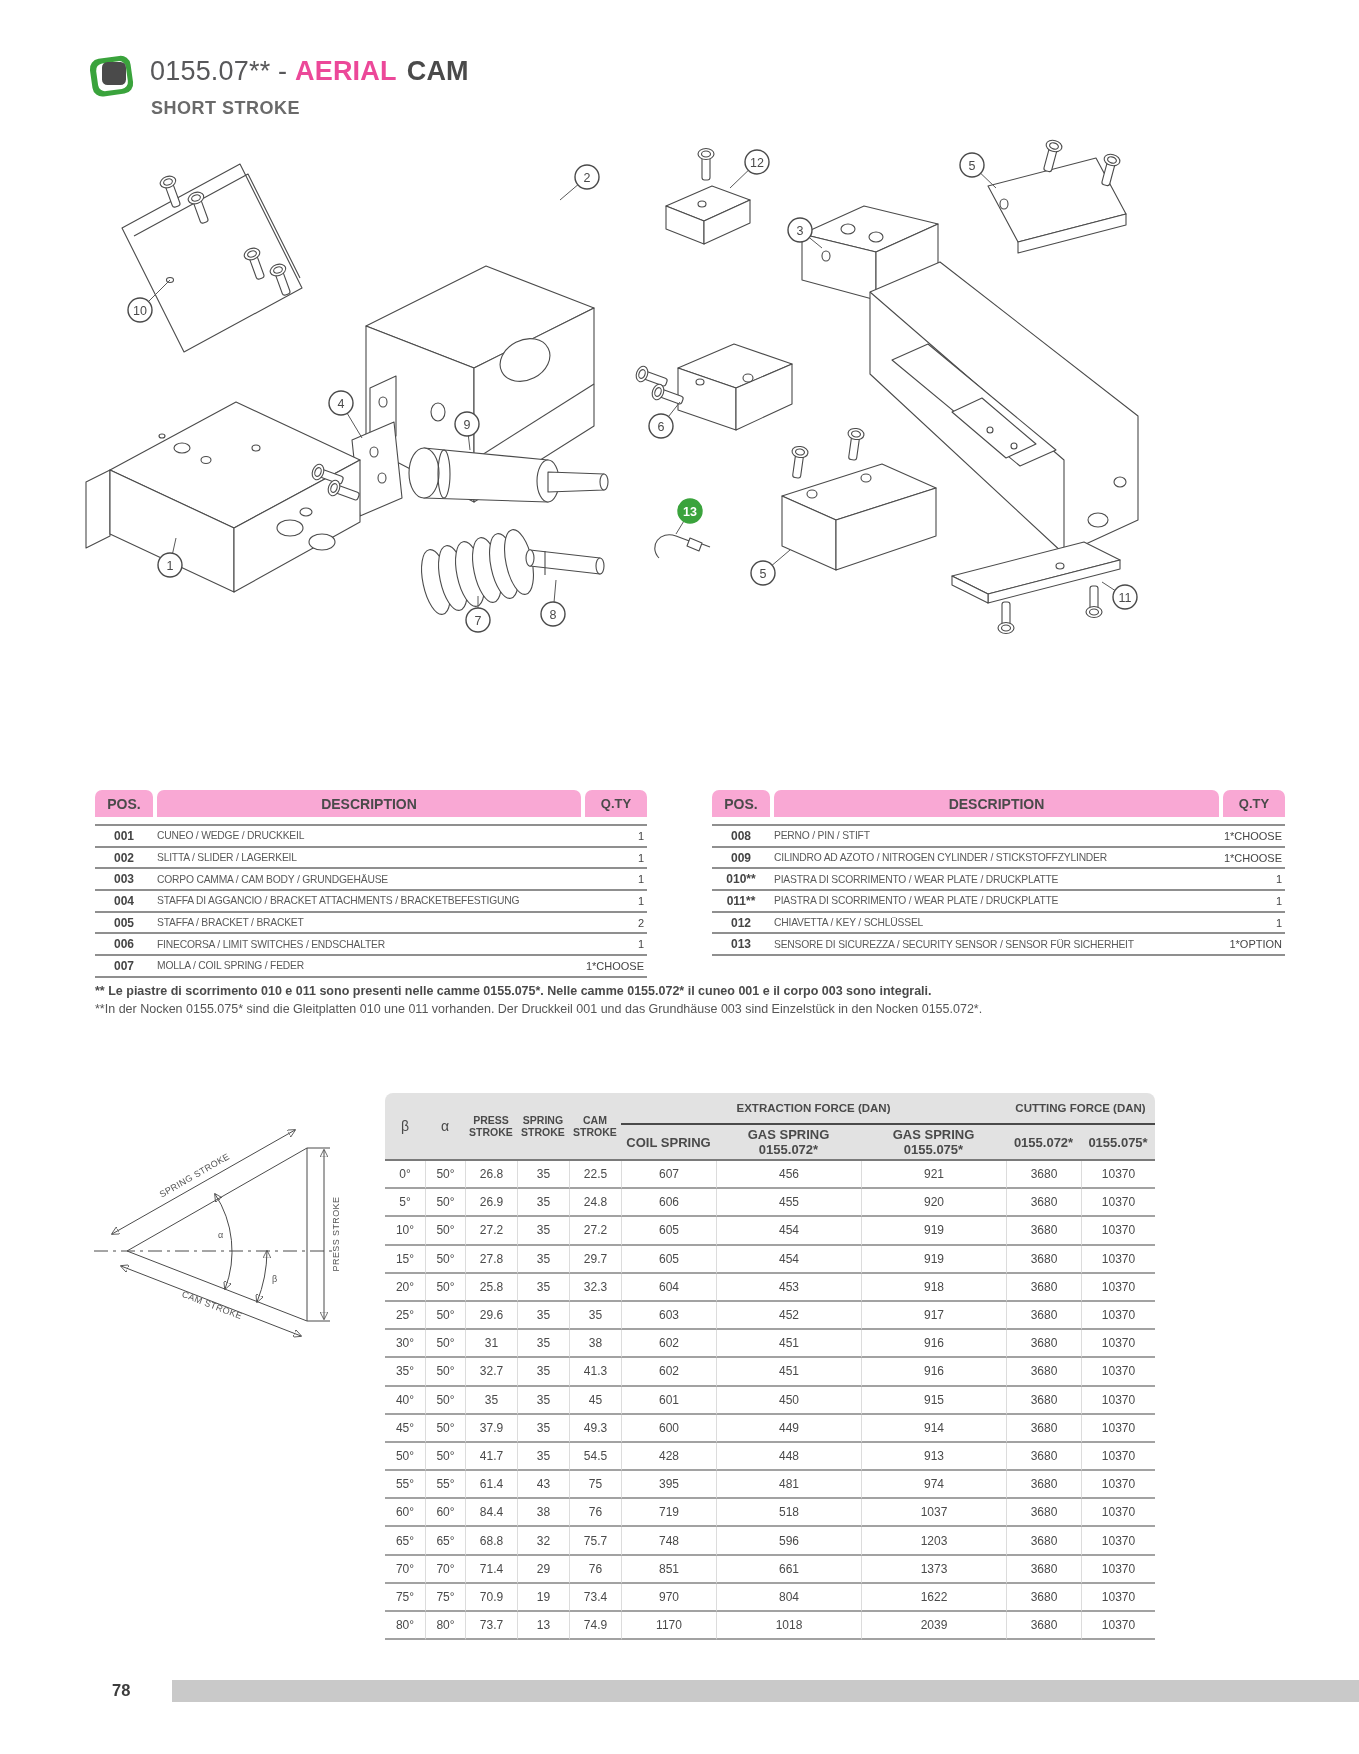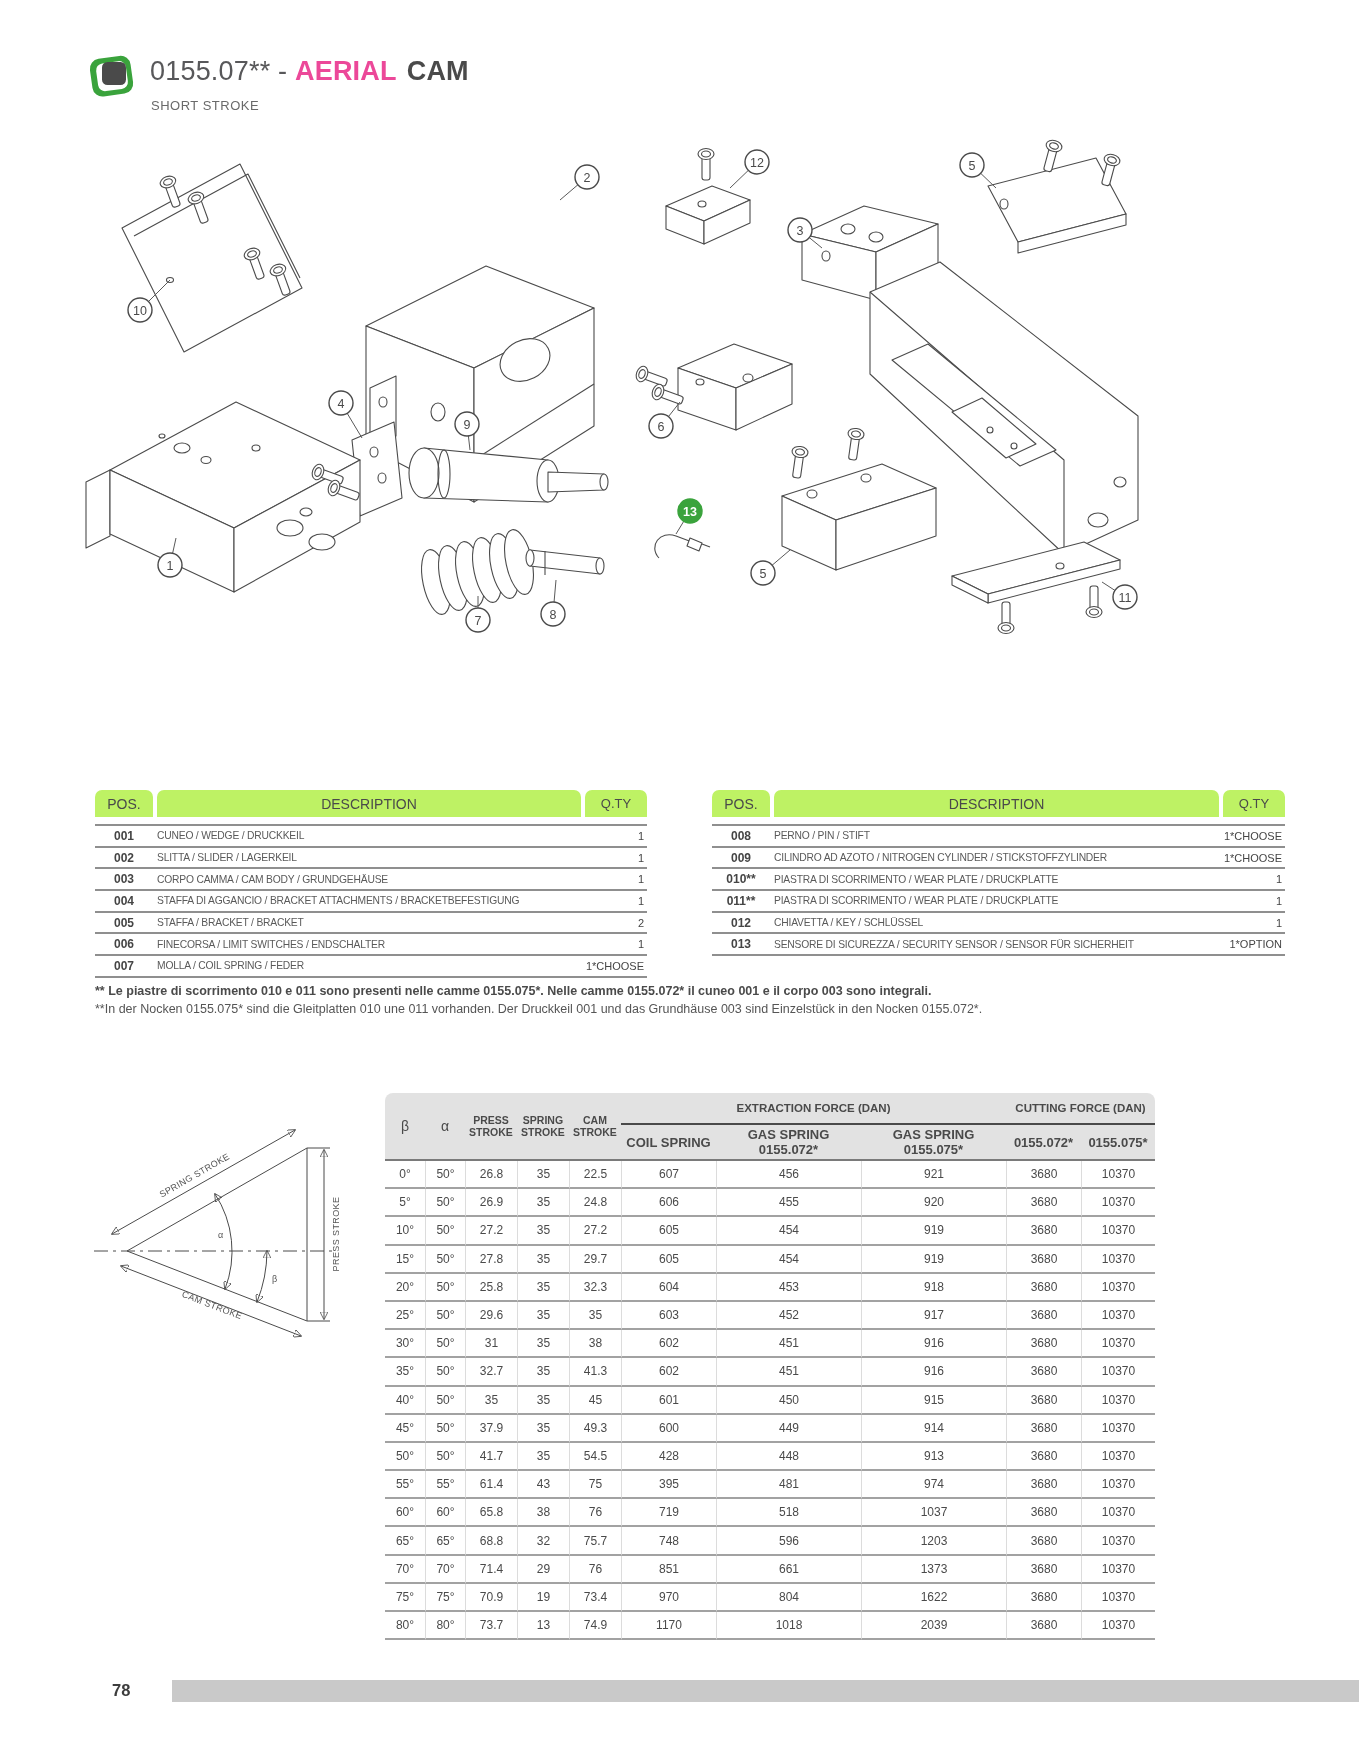--- a/index.html
+++ b/index.html
@@ -5,39 +5,39 @@
   html,body{margin:0;padding:0;background:#fff;}
   .page{position:relative;width:1359px;height:1754px;background:#fff;overflow:hidden;
         font-family:"Liberation Sans",sans-serif;color:#4a4a4a;}
 
   
   .hdr-logo{position:absolute;left:88px;top:52px;width:50px;height:48px;}
   .hdr-title{position:absolute;left:150px;top:56px;font-size:27px;letter-spacing:0.2px;white-space:nowrap;}
   .hdr-title .code{color:#58585a;font-weight:400;}
   .hdr-title .accent{color:#ec4899;font-weight:bold;}
   .hdr-title .rest{color:#4a4a4a;font-weight:bold;margin-left:10px;}
-  .hdr-sub{position:absolute;left:151px;top:98px;font-size:13px;font-weight:400;color:#6a6a6a;letter-spacing:0.5px;}
+  .hdr-sub{position:absolute;left:151px;top:98px;font-size:18px;font-weight:700;color:#6a6a6a;letter-spacing:0.5px;}
 
   
   .exploded{position:absolute;left:0;top:130px;width:1359px;height:556px;}
   .exploded path,.exploded ellipse,.exploded rect,.exploded circle{stroke:#4b4b4b;stroke-width:1.1;fill:#fff;stroke-linejoin:round;}
   .exploded .noline{fill:none;}
   .exploded .callout line{stroke:#5a5a5a;stroke-width:1;}
   .exploded .callout circle{fill:#fff;stroke:#4a4a4a;stroke-width:1.4;}
   .exploded .callout.filled circle{fill:#3aa33c;stroke:#3aa33c;}
   .exploded .callout text{font-size:12.5px;fill:#4a4a4a;text-anchor:middle;stroke:none;font-weight:400;}
   .exploded .callout.filled text{fill:#fff;font-weight:bold;}
 
   
   .parts-table{position:absolute;}
   .pt-left{left:95px;top:790px;width:552px;}
   .pt-right{left:712px;top:790px;width:573px;}
   .pt-head{display:flex;gap:4px;height:27px;}
-  .pt-head .cell{background:#bef264;display:flex;align-items:center;justify-content:center;
-                 font-weight:normal;color:#4a4a4a;border-radius:7px 7px 0 0;}
+  .pt-head .cell{background:#f9a8d4;display:flex;align-items:center;justify-content:center;
+                 font-weight:bold;color:#4a4a4a;border-radius:7px 7px 0 0;}
   .pt-head .pos{width:58px;font-size:14px;}
   .pt-head .desc{flex:1;font-size:14px;}
   .pt-head .qty{width:62px;font-size:13px;}
   .pt-rows{margin-top:7px;border-top:2px solid #8f8f8f;}
   .prow{display:flex;align-items:center;height:19.7px;border-bottom:2px solid #8f8f8f;}
   .prow .pos{width:58px;text-align:center;font-weight:bold;font-size:12px;color:#454545;}
   .prow .desc{flex:1;font-size:10.3px;color:#5a5a5a;letter-spacing:-0.2px;padding-left:4px;white-space:nowrap;overflow:hidden;}
   .prow .qty{width:85px;text-align:right;padding-right:3px;font-size:11px;color:#454545;}
 
   
@@ -644,21 +644,21 @@
           <td>75</td>
           <td>395</td>
           <td>481</td>
           <td>974</td>
           <td>3680</td>
           <td>10370</td>
         </tr>
         <tr>
           <td>60°</td>
           <td>60°</td>
-          <td>65.8</td>
+          <td>84.4</td>
           <td>38</td>
           <td>76</td>
           <td>719</td>
           <td>518</td>
           <td>1037</td>
           <td>3680</td>
           <td>10370</td>
         </tr>
         <tr>
           <td>65°</td>

